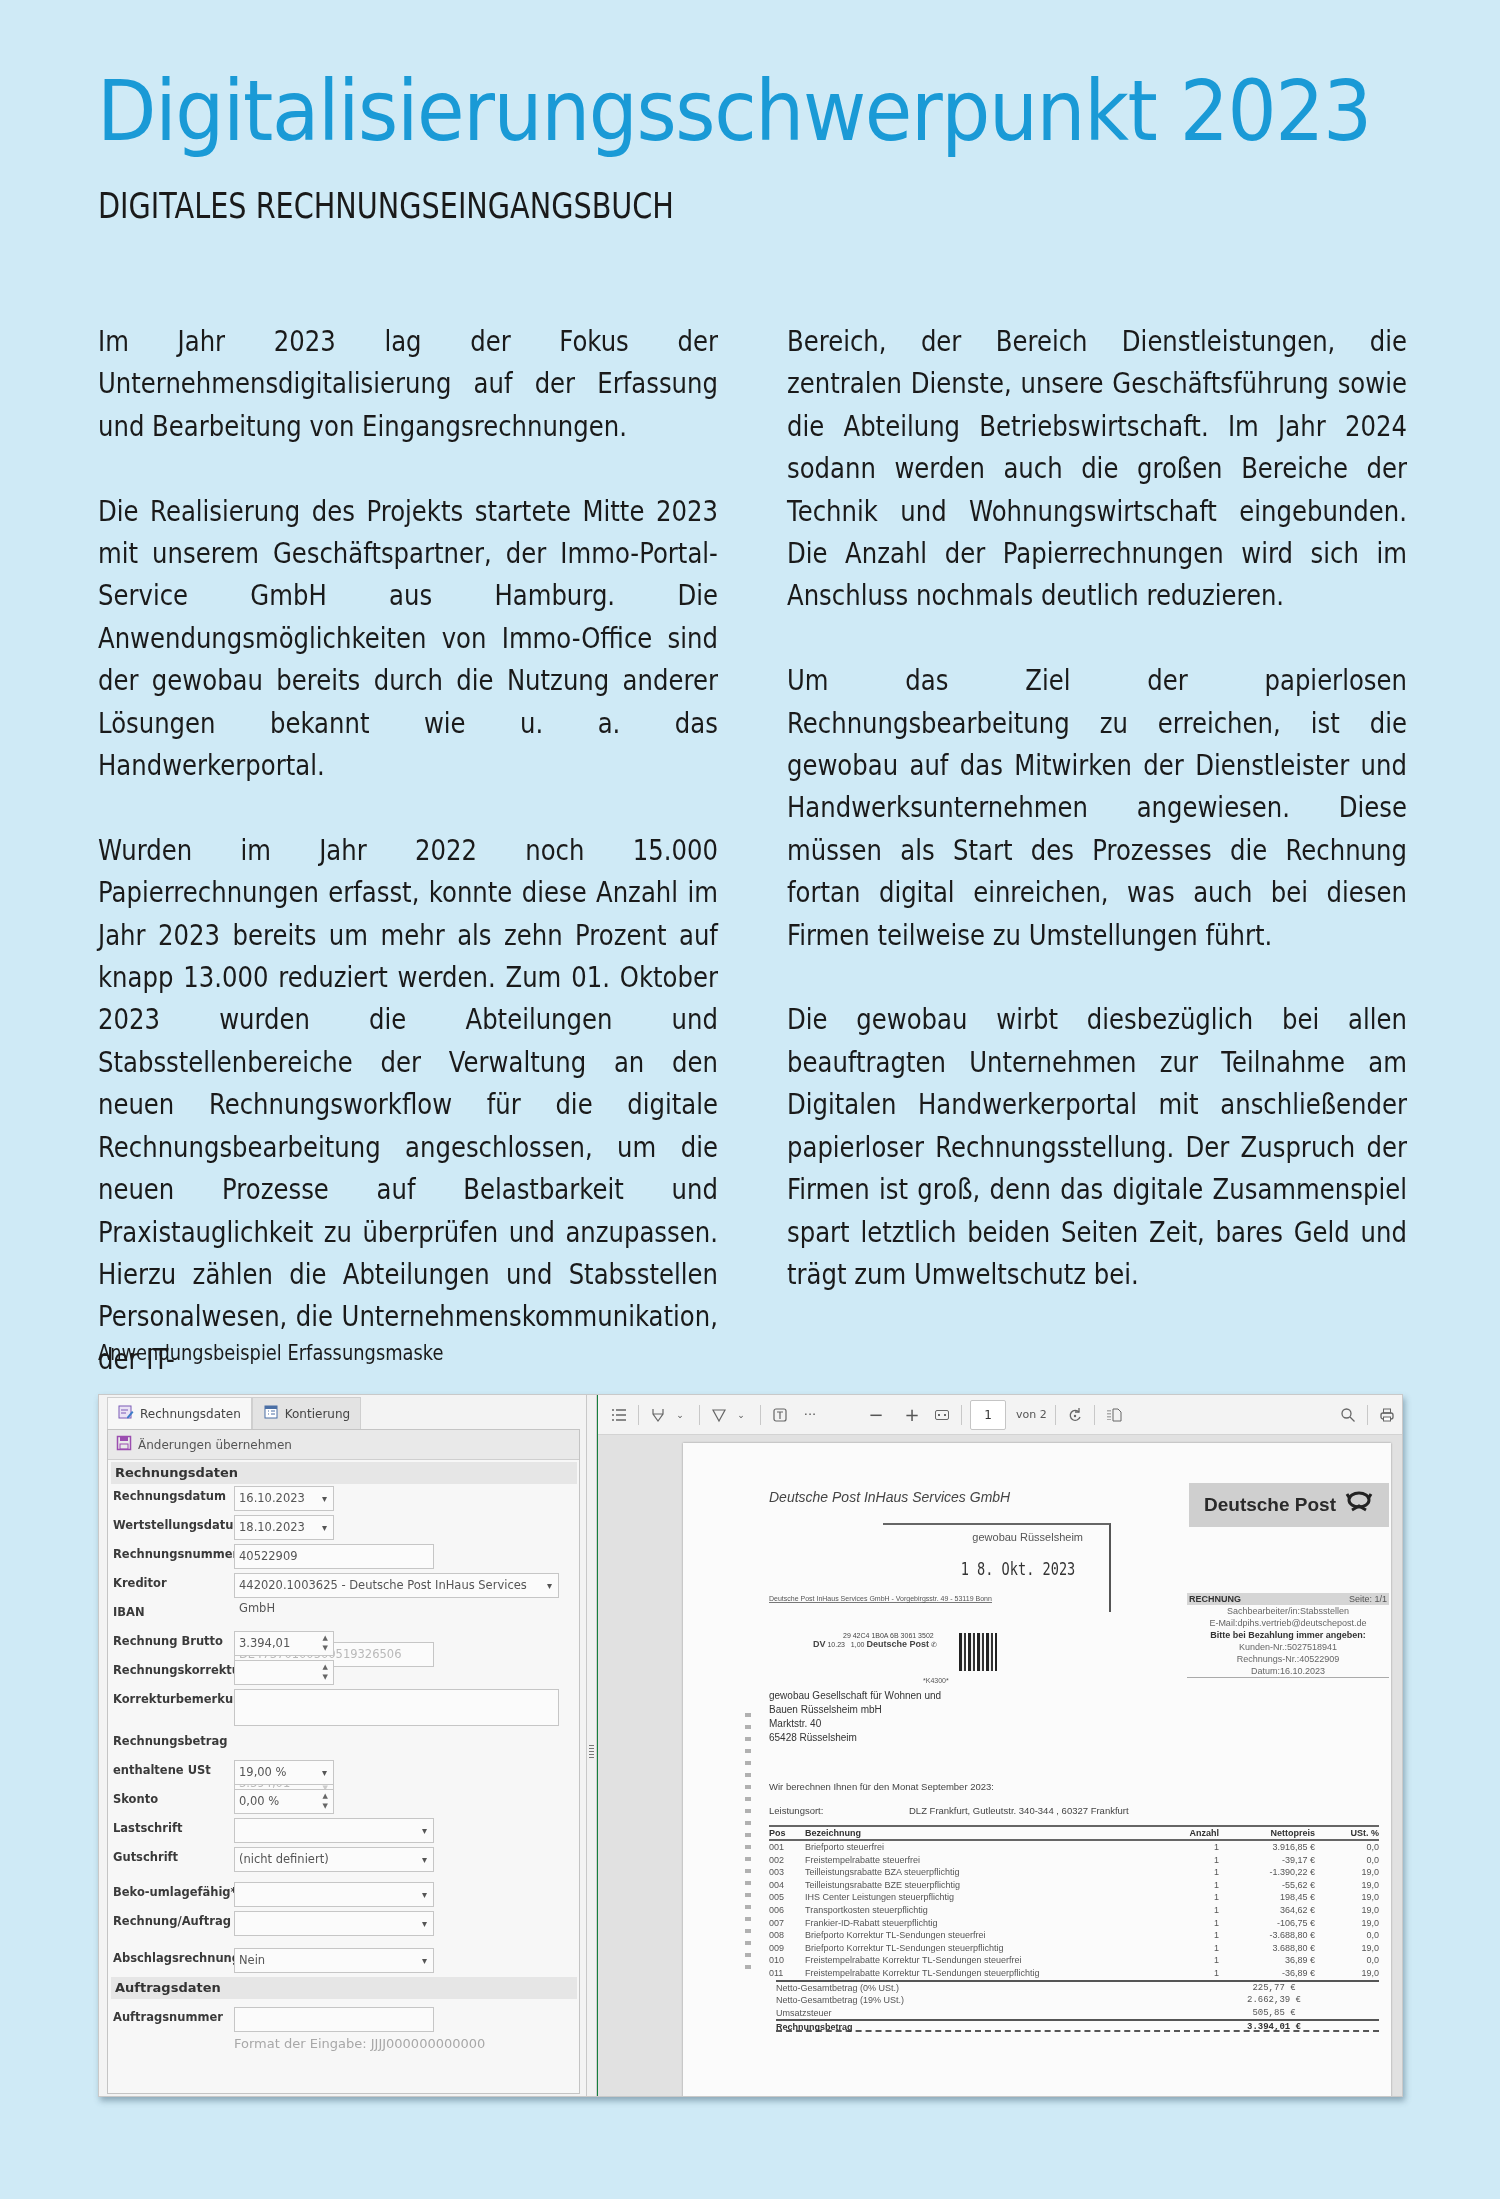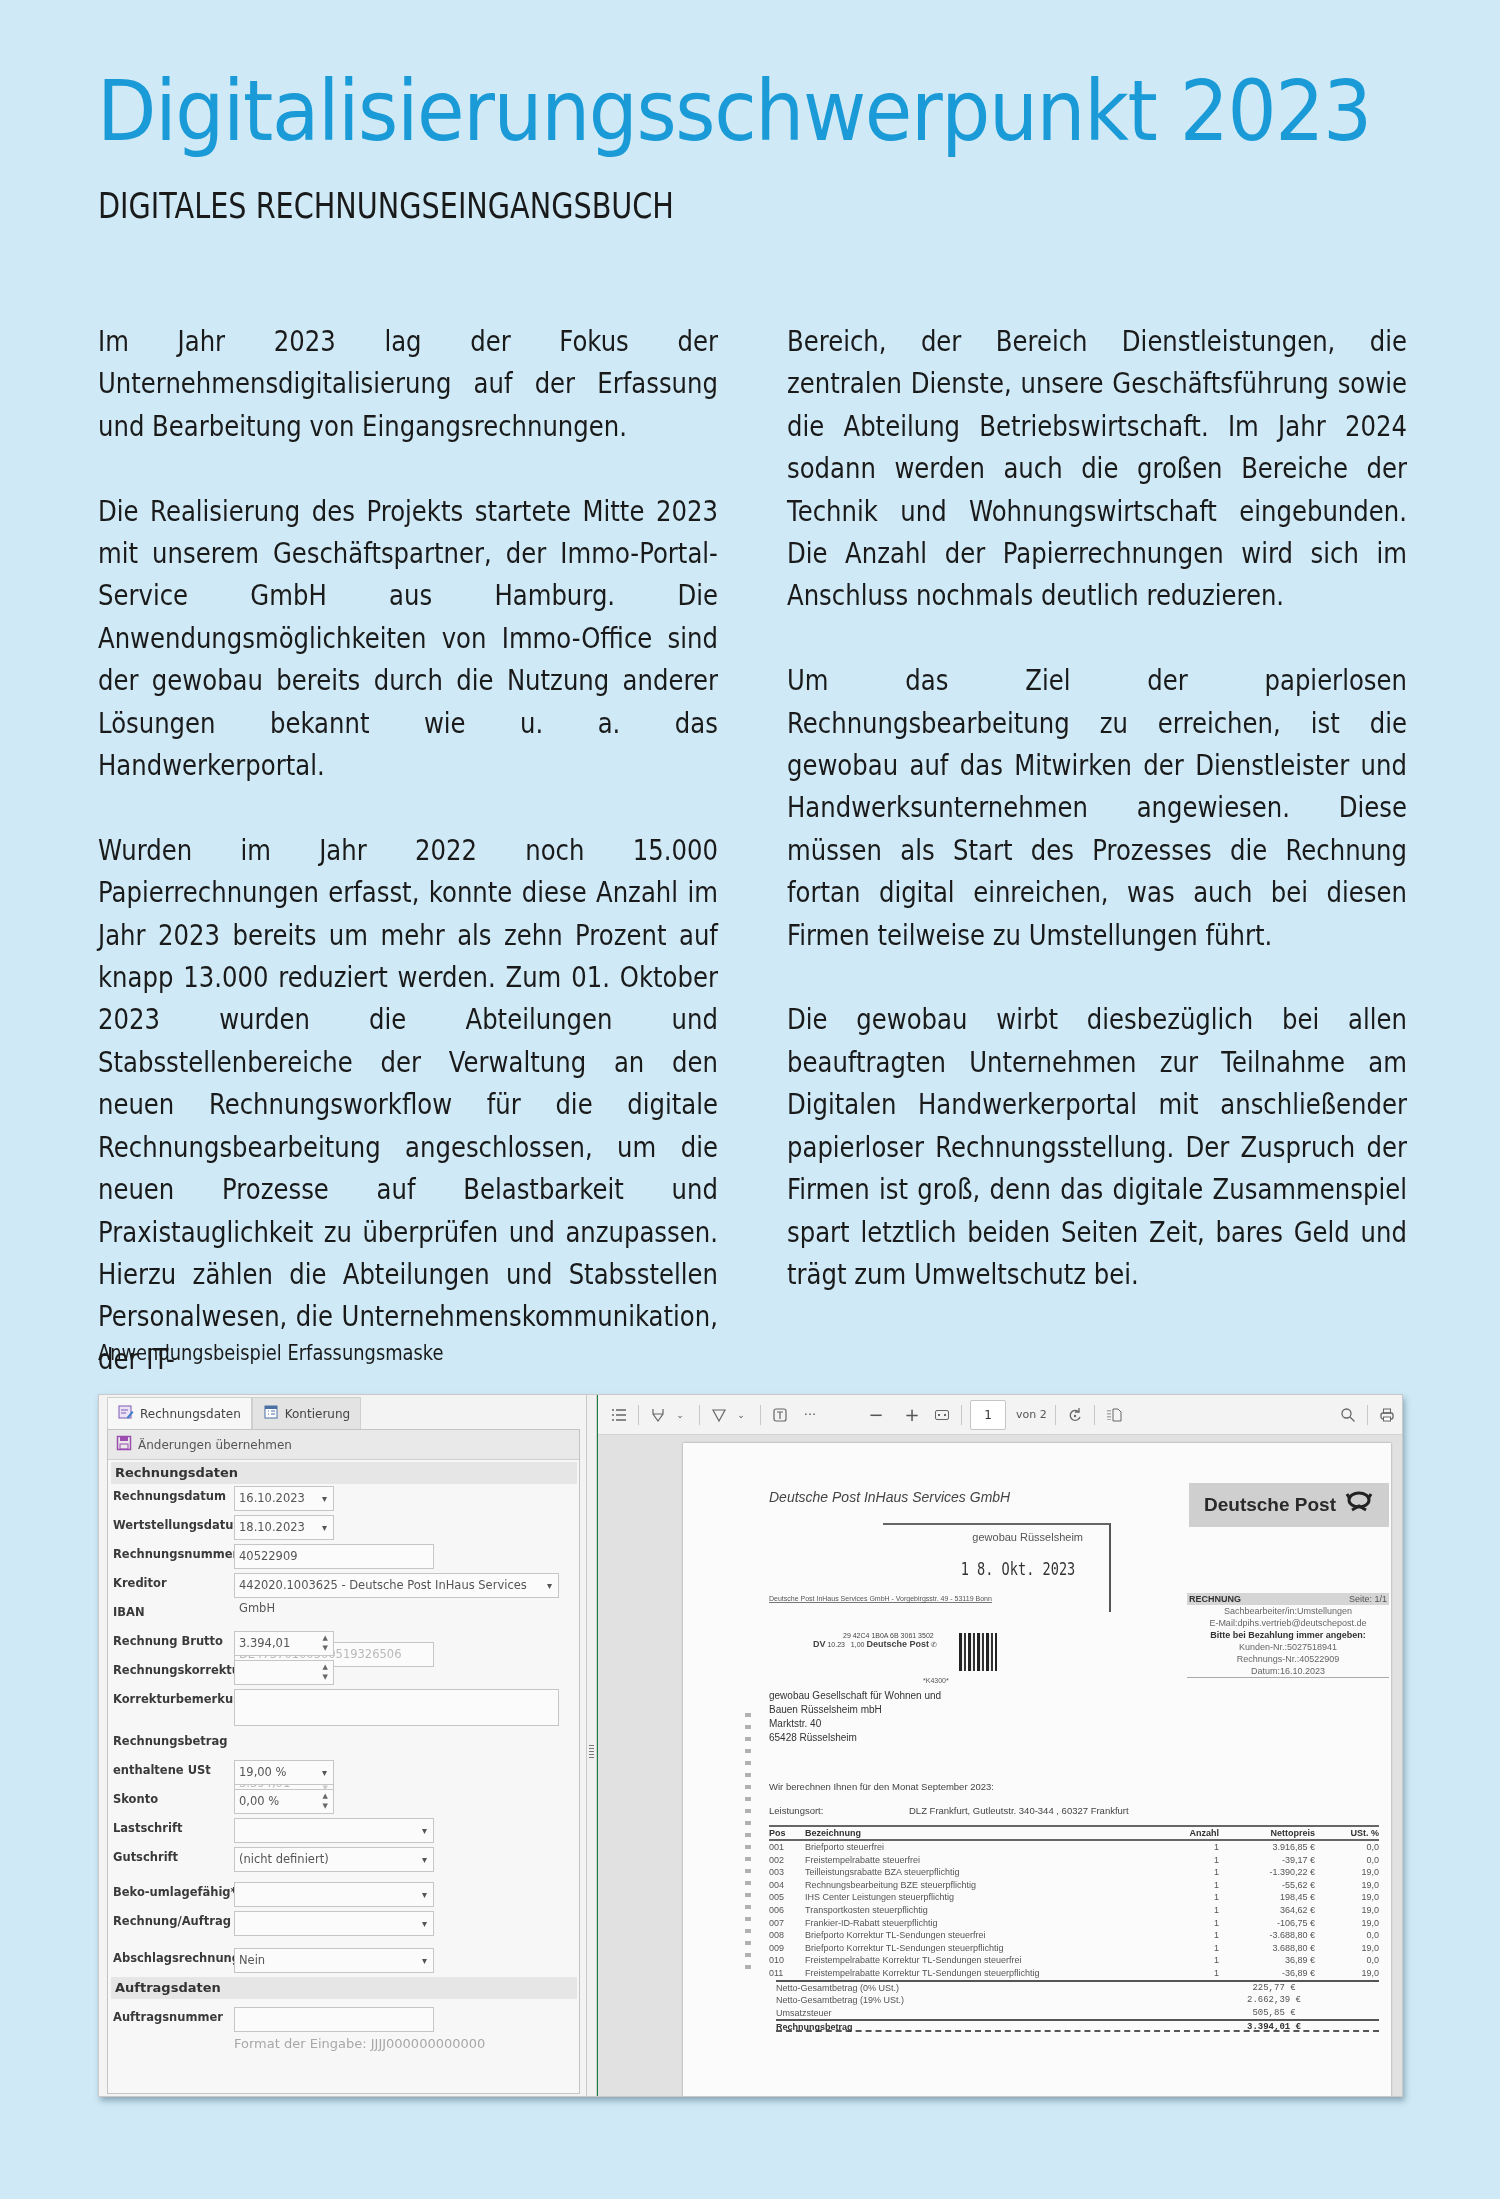--- a/index.html
+++ b/index.html
@@ -316,21 +316,21 @@
               <path d="M3 4l3 5M27 4l-3 5M8 20l7-4 7 4" stroke="#222" stroke-width="3" fill="none"></path>
             </svg></span>
       </div>
       <div class="rbox">
         <div class="head">
             <span>RECHNUNG</span>
             <span style="font-weight:normal;color:#555">Seite: 1/1</span>
           </div>
         <div class="r">
             <span>Sachbearbeiter/in:</span>
-            <span>Umstellungen</span>
+            <span>Stabsstellen</span>
           </div>
         <div class="r">
             <span>E-Mail:</span>
             <span>dpihs.vertrieb@deutschepost.de</span>
           </div>
         <div class="r bold">
             <span>Bitte bei Bezahlung immer angeben:</span>
           </div>
         <div class="r">
             <span>Kunden-Nr.:</span>
@@ -371,21 +371,21 @@
           </div>
         <div class="ir">
             <span>003</span>
             <span>Teilleistungsrabatte BZA steuerpflichtig</span>
             <span>1</span>
             <span>-1.390,22 €</span>
             <span>19,0</span>
           </div>
         <div class="ir">
             <span>004</span>
-            <span>Rechnungsbearbeitung BZE steuerpflichtig</span>
+            <span>Teilleistungsrabatte BZE steuerpflichtig</span>
             <span>1</span>
             <span>-55,62 €</span>
             <span>19,0</span>
           </div>
         <div class="ir">
             <span>005</span>
             <span>IHS Center Leistungen steuerpflichtig</span>
             <span>1</span>
             <span>198,45 €</span>
             <span>19,0</span>

